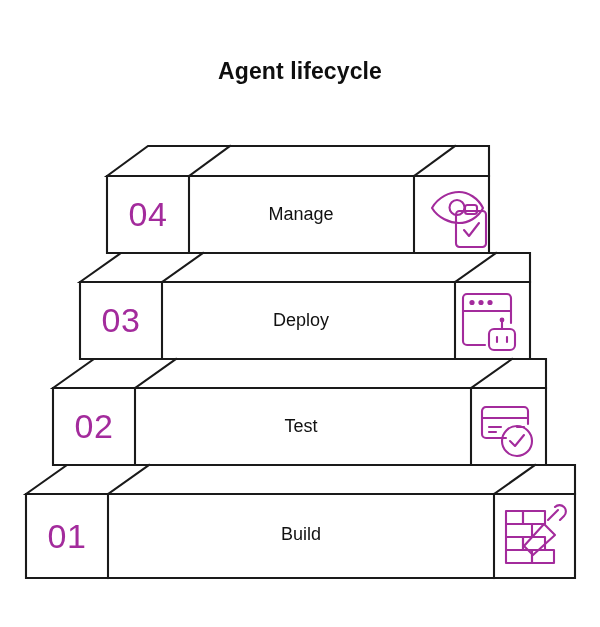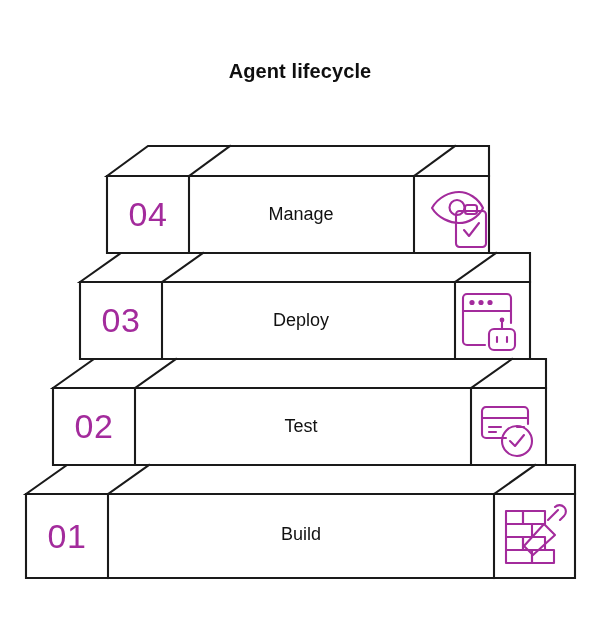--- a/index.html
+++ b/index.html
@@ -21,21 +21,21 @@
     width: 600px;
     height: 627px;
     background: #ffffff;
   }
   #chart-title {
     position: absolute;
     left: 0;
     top: 56px;
     width: 600px;
     text-align: center;
-    font-size: 20px;
+    font-size: 23px;
     font-weight: bold;
     color: #0f0f0f;
     letter-spacing: 0.1px;
     line-height: 30px;
   }
   #stairs-svg {
     position: absolute;
     left: 0;
     top: 0;
     width: 600px;

